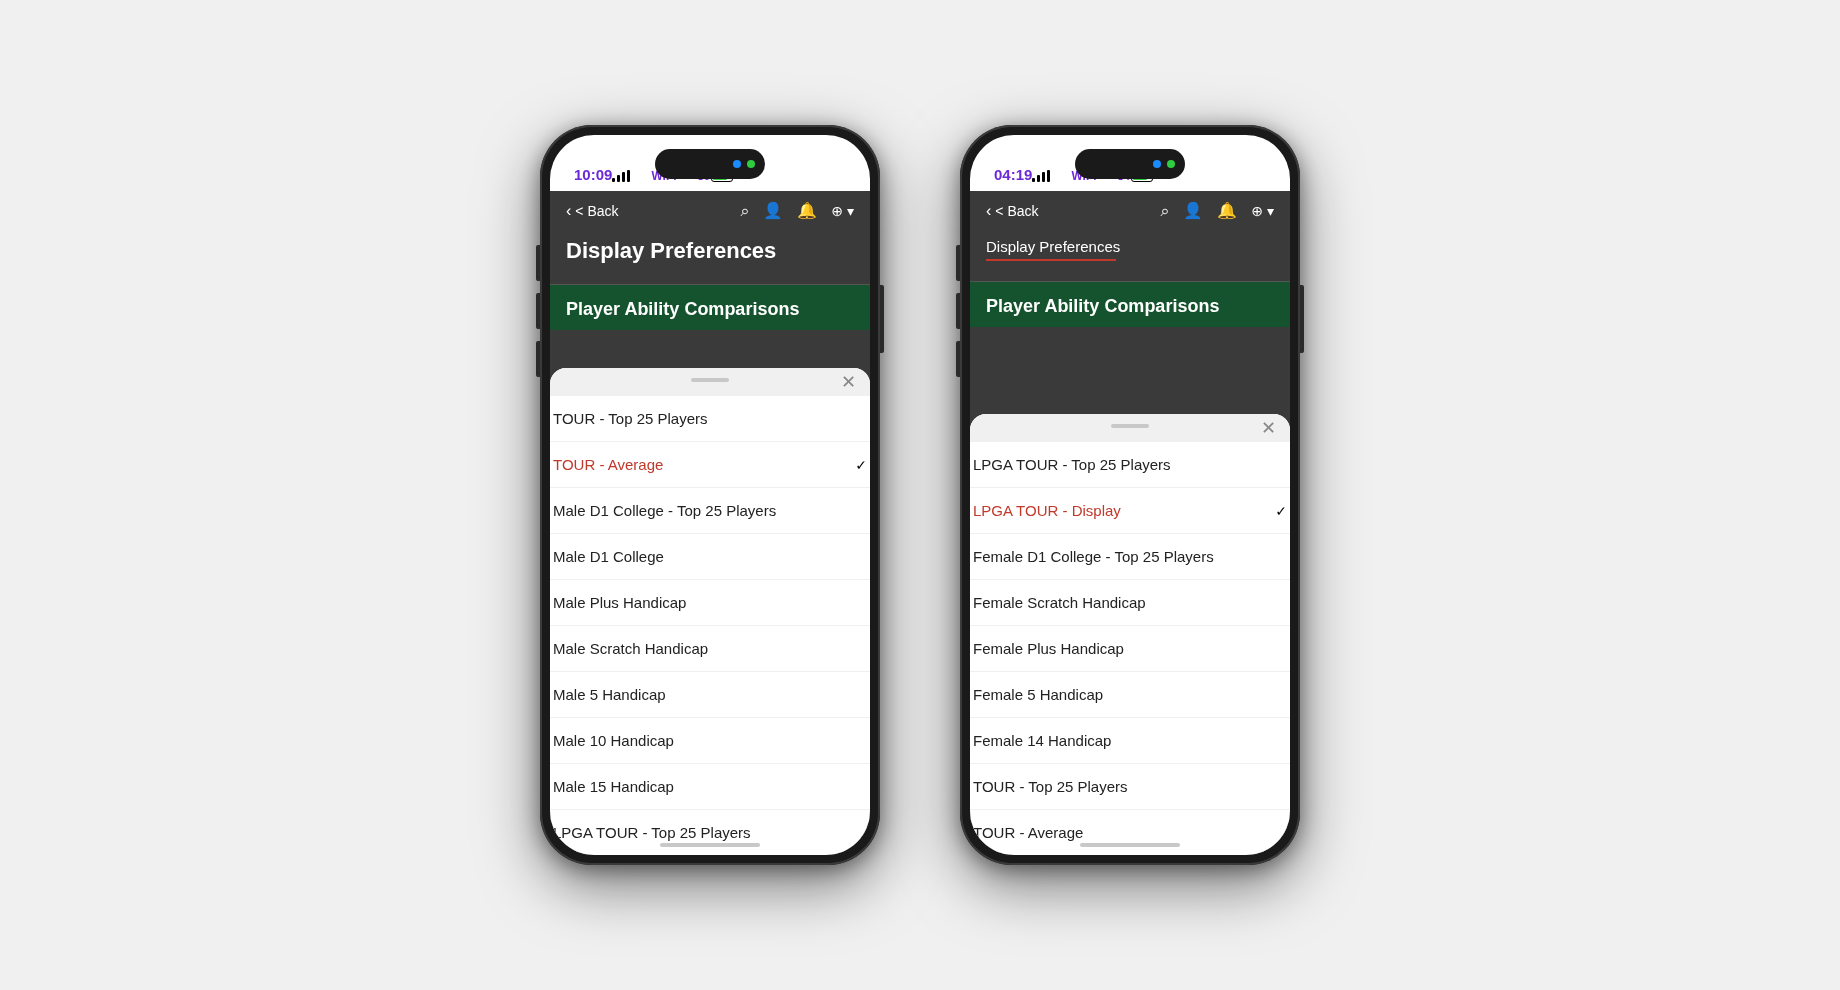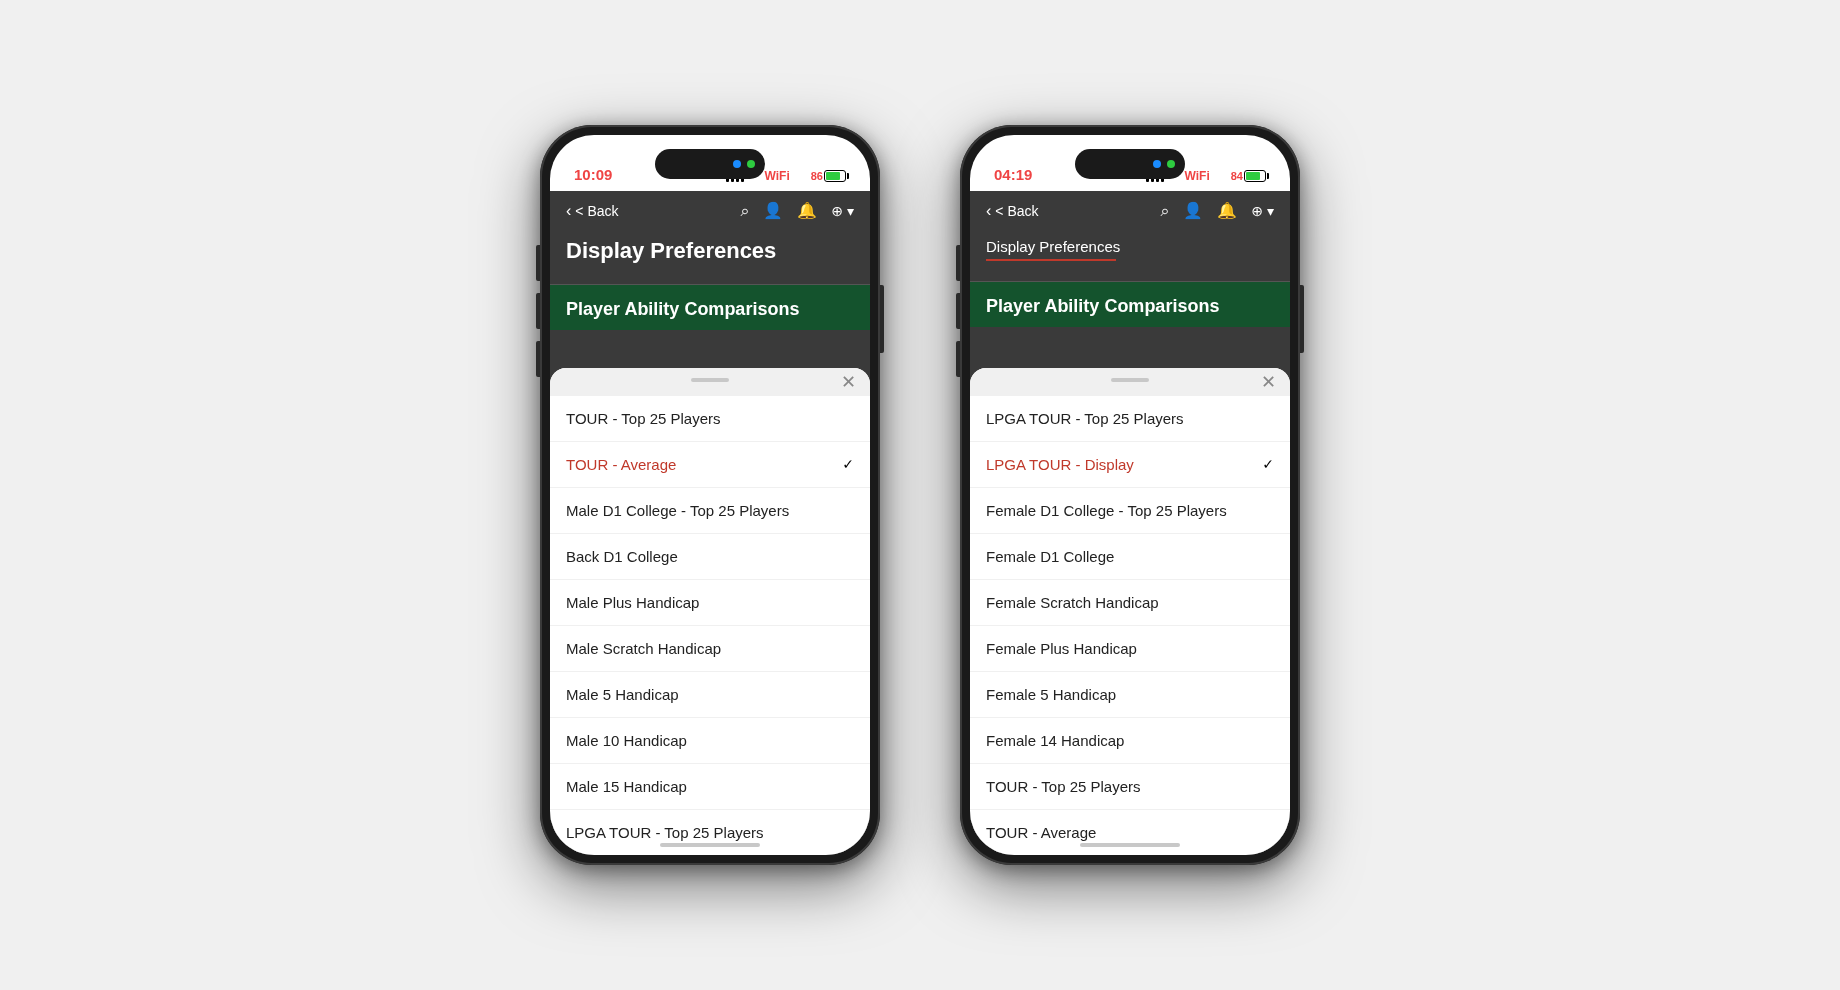--- a/index.html
+++ b/index.html
@@ -98,23 +98,22 @@
 
     
     .status-bar {
       position: absolute;
       top: 0;
       left: 0;
       right: 0;
       height: 56px;
       display: flex;
       align-items: flex-end;
-      justify-content: space-between;
       padding: 0 24px 8px;
-      color: #ef4444;
+      color: #6d28d9;
       font-size: 13px;
       font-weight: 600;
       z-index: 50;
     }
 
     .status-time {
       font-size: 15px;
       font-weight: 700;
     }
 
@@ -302,24 +301,24 @@
       background: #f0f0f0;
       position: relative;
       display: flex;
       align-items: center;
       justify-content: flex-end;
       padding: 0 14px;
     }
 
     
     .list-item {
-      padding: 14px 16px;
+      padding: 14px 3px;
       border-bottom: 1px solid #f0f0f0;
       display: flex;
-      align-items: flex-start;
+      align-items: center;
       justify-content: space-between;
       font-size: 15px;
       color: #222;
     }
 
     .list-item:last-child {
       border-bottom: none;
     }
 
     .list-item.selected {
@@ -412,21 +411,21 @@
               <span class="item-text">TOUR - Top 25 Players</span>
             </div>
             <div class="list-item selected">
               <span class="item-text">TOUR - Average</span>
               <span class="check-mark">✓</span>
             </div>
             <div class="list-item">
               <span class="item-text">Male D1 College - Top 25 Players</span>
             </div>
             <div class="list-item">
-              <span class="item-text">Back D1 College</span>
+              <span class="item-text">Male D1 College</span>
             </div>
             <div class="list-item">
               <span class="item-text">Male Plus Handicap</span>
             </div>
             <div class="list-item">
               <span class="item-text">Male Scratch Handicap</span>
             </div>
             <div class="list-item">
               <span class="item-text">Male 5 Handicap</span>
             </div>
@@ -509,23 +508,20 @@
               <span class="item-text">LPGA TOUR - Top 25 Players</span>
             </div>
             <div class="list-item selected">
               <span class="item-text">LPGA TOUR - Display</span>
               <span class="check-mark">✓</span>
             </div>
             <div class="list-item">
               <span class="item-text">Female D1 College - Top 25 Players</span>
             </div>
             <div class="list-item">
-              <span class="item-text">Female D1 College</span>
-            </div>
-            <div class="list-item">
               <span class="item-text">Female Scratch Handicap</span>
             </div>
             <div class="list-item">
               <span class="item-text">Female Plus Handicap</span>
             </div>
             <div class="list-item">
               <span class="item-text">Female 5 Handicap</span>
             </div>
             <div class="list-item">
               <span class="item-text">Female 14 Handicap</span>

